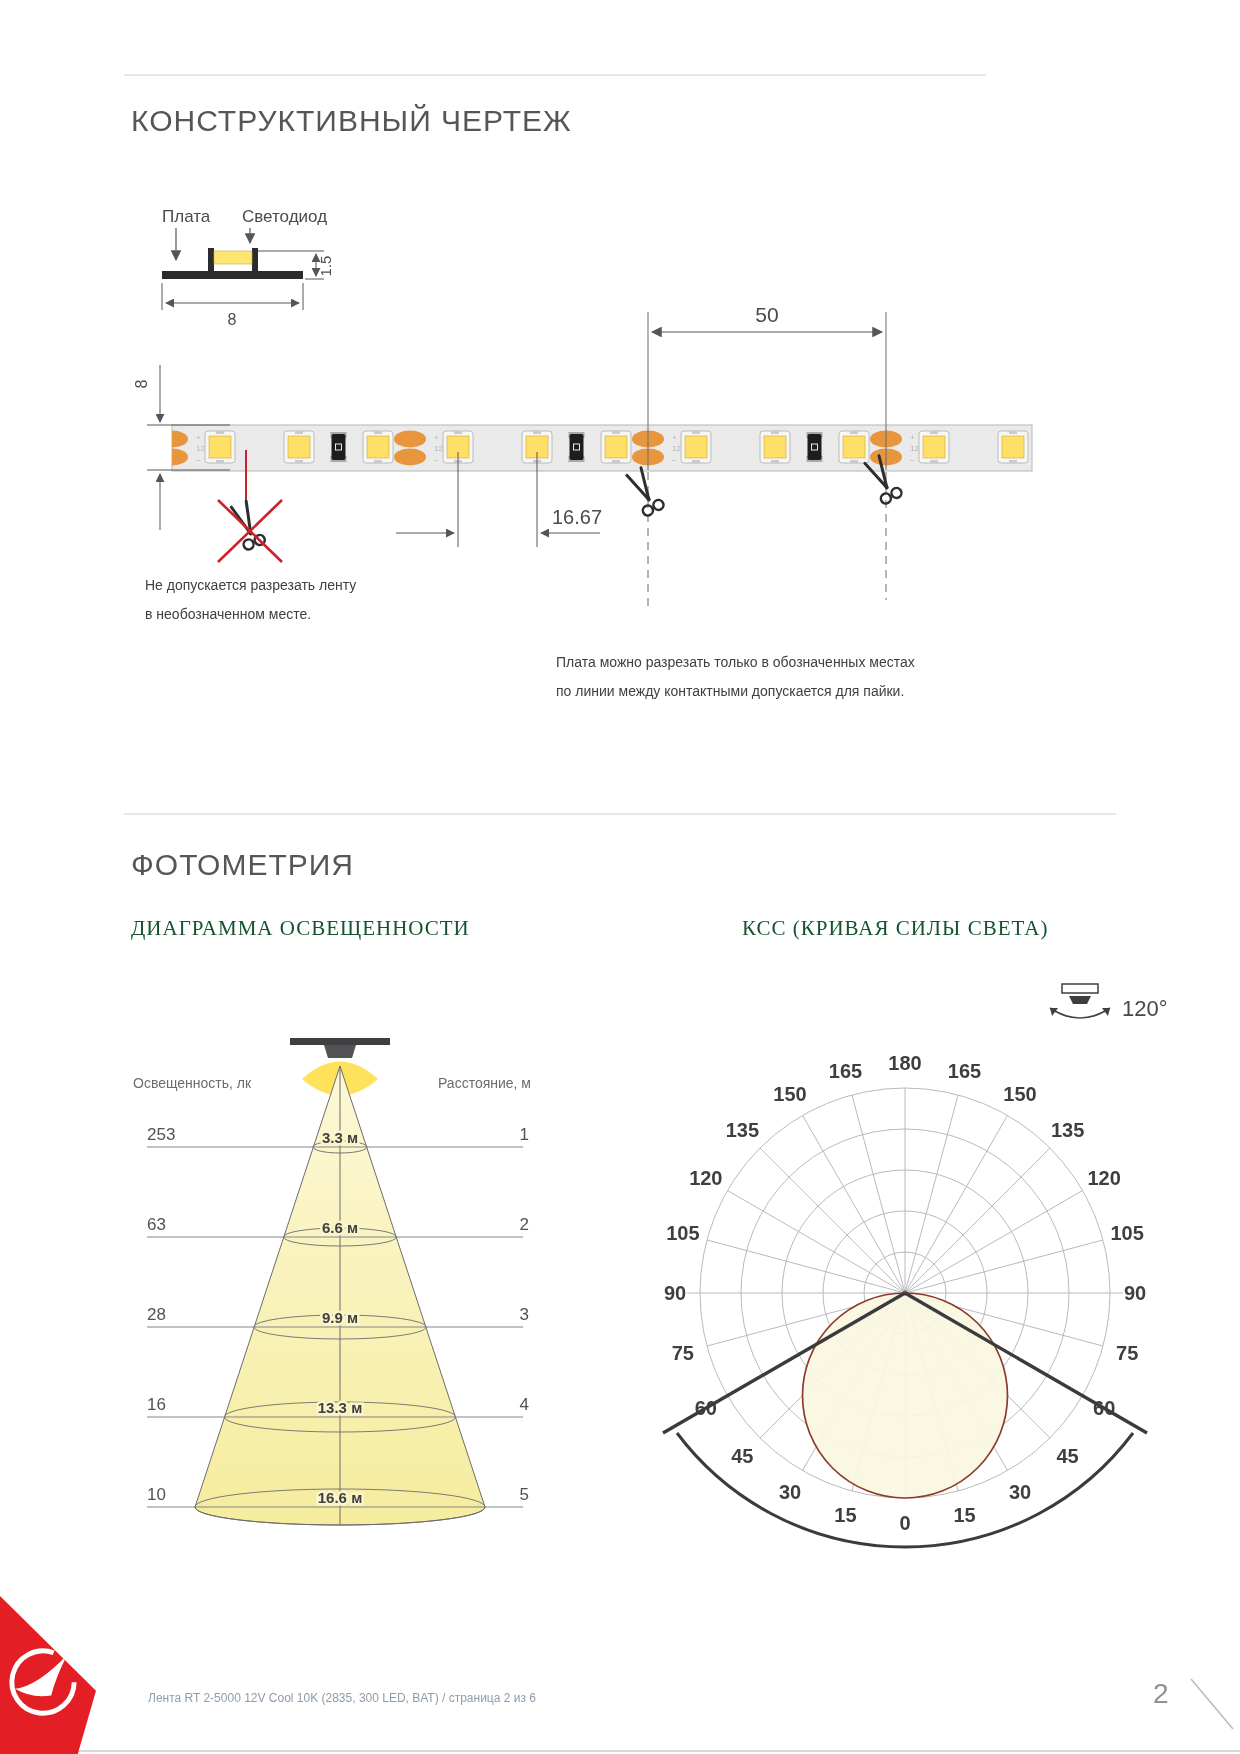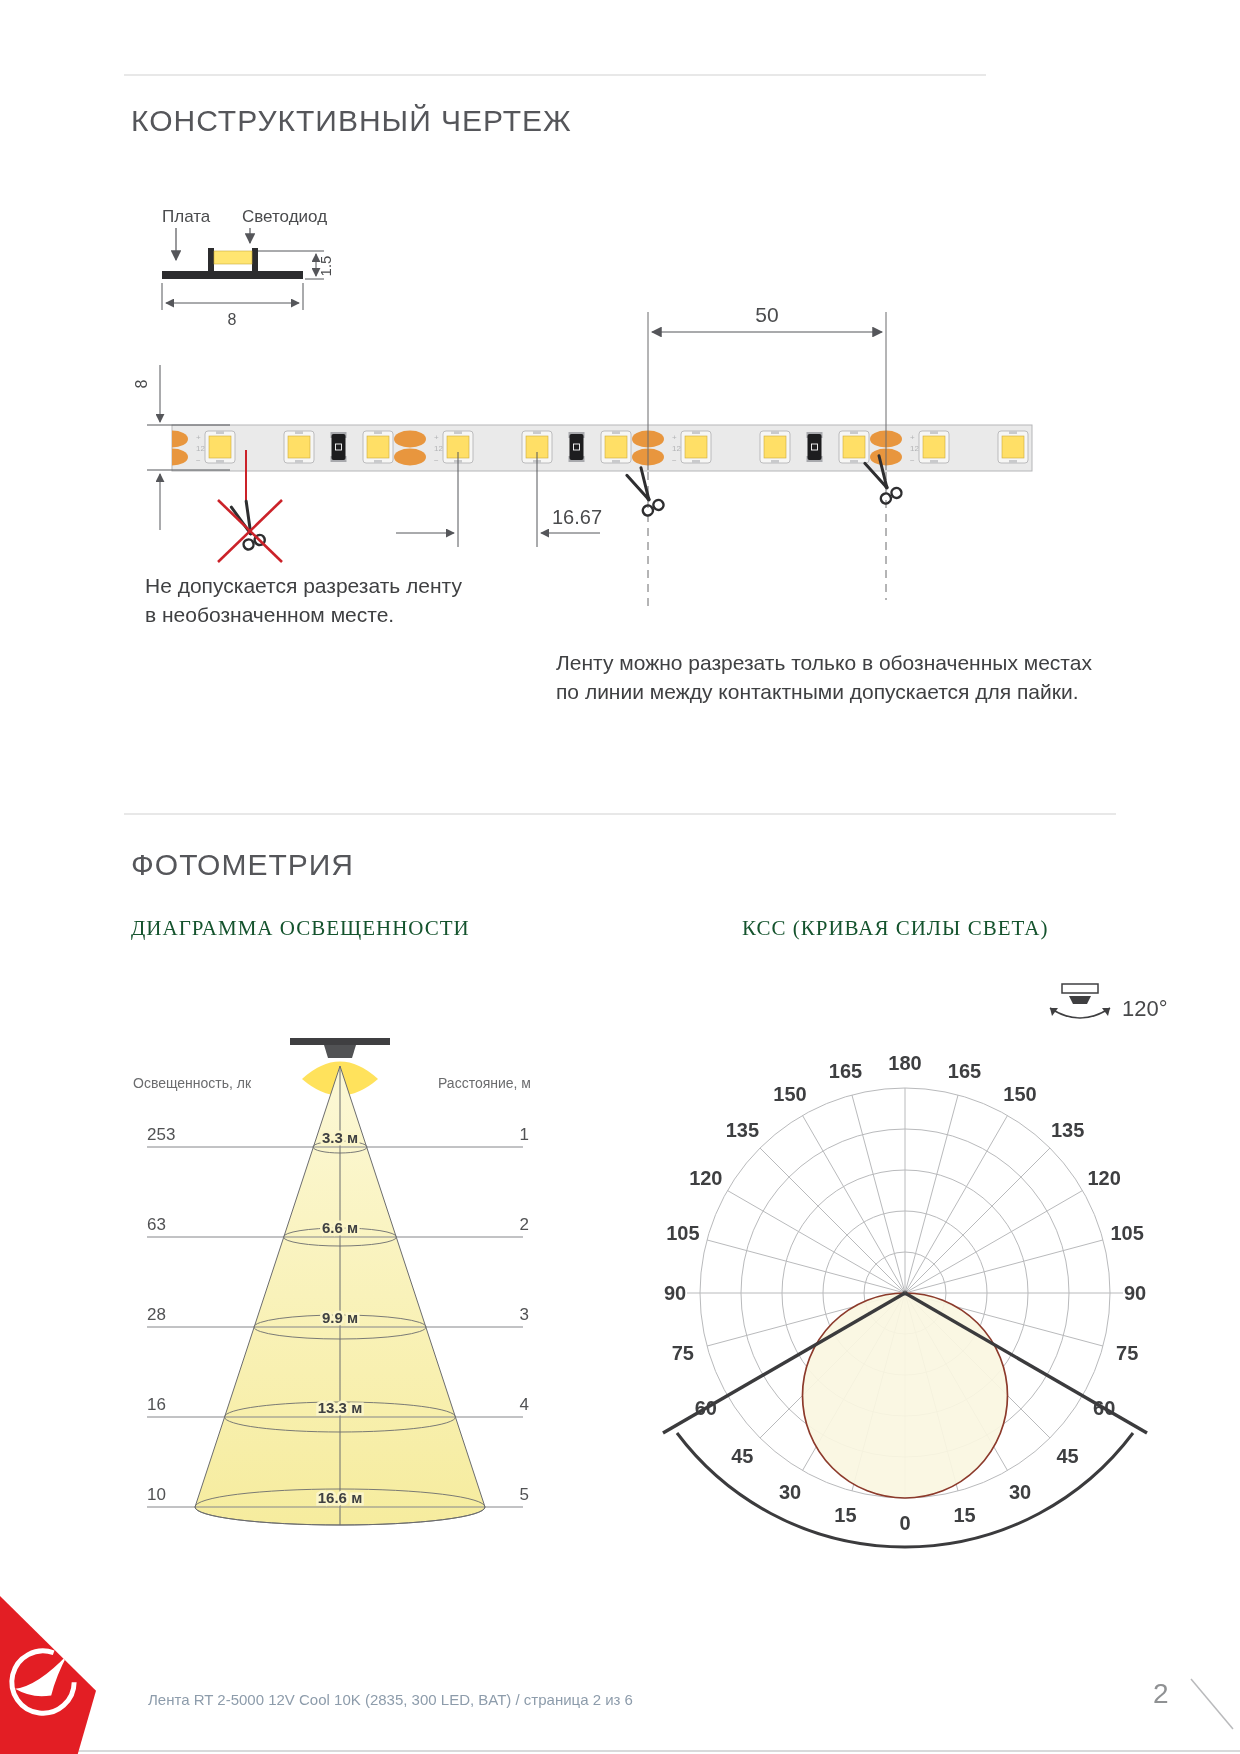--- a/index.html
+++ b/index.html
@@ -4,29 +4,29 @@
 <style>
   html,body{margin:0;padding:0;background:#fff;}
   .page{position:relative;width:1240px;height:1754px;background:#fff;overflow:hidden;
         font-family:"Liberation Sans",sans-serif;color:#515255;}
   .hairline{position:absolute;background:#e8e8e8;height:2px;}
   .art{position:absolute;left:0;top:0;z-index:1;}
   .txt{position:absolute;z-index:2;}
   h1,h2,h3{margin:0;font-weight:400;}
   .h-big{font-size:30px;letter-spacing:1px;color:#55565a;text-align:center;}
   .h-mid{font-size:21px;letter-spacing:1px;color:#14532d;font-family:Liberation Serif, serif;}
-  .note{font-size:21px;line-height:29px;color:#3f4042;}
+  .note{font-size:14px;line-height:29px;color:#3f4042;}
   .corner-tr{position:absolute;left:928px;top:0;width:312px;height:250px;background:#E31E24;
              clip-path:polygon(0 0,100% 0,100% 55%,61% 100%);z-index:3;}
   .corner-bl{position:absolute;left:0;top:1596px;width:96px;height:158px;background:#E31E24;
              clip-path:polygon(0 0,100% 60%,81% 100%,0 100%);z-index:3;}
   .logo-text{position:absolute;left:146px;top:72px;color:#fff;font-size:31px;font-weight:bold;
              font-style:italic;letter-spacing:-1px;}
   .logo-reg{font-size:11px;font-style:normal;vertical-align:14px;}
-  .footer-doc{font-size:15px;color:#8d9cab;}
+  .footer-doc{font-size:12px;color:#8d9cab;}
   .page-num{font-size:28px;color:#8f9193;font-weight:300;}
   .bottom-line{position:absolute;left:0;top:1750px;width:1240px;height:2px;background:#d8d9da;z-index:1;}
 </style>
 </head>
 <body>
 
 <div class="page">
 
   <div class="hairline" style="left:124px;top:74px;width:862px;"></div>
 
@@ -344,21 +344,21 @@
   </svg>
 
   <h1 class="txt h-big" style="left:131px;top:104px;">КОНСТРУКТИВНЫЙ ЧЕРТЕЖ</h1>
 
   <div class="txt note" style="left:145px;top:571px;">
     <div>Не допускается разрезать ленту</div>
     <div>в необозначенном месте.</div>
   </div>
 
   <div class="txt note" style="left:556px;top:648px;">
-    <div>Ленту можно разрезать только в обозначенных местах</div>
+    <div>Плата можно разрезать только в обозначенных местах</div>
     <div>по линии между контактными допускается для пайки.</div>
   </div>
 
   <h2 class="txt h-big" style="left:131px;top:848px;">ФОТОМЕТРИЯ</h2>
   <h3 class="txt h-mid" style="left:131px;top:916px;">ДИАГРАММА ОСВЕЩЕННОСТИ</h3>
   <h3 class="txt h-mid" style="left:742px;top:916px;">КСС (КРИВАЯ СИЛЫ СВЕТА)</h3>
 
 
   <div class="corner-bl">
     <svg width="82" height="82" viewBox="0 0 100 100" style="position:absolute;left:2px;top:42px;">

